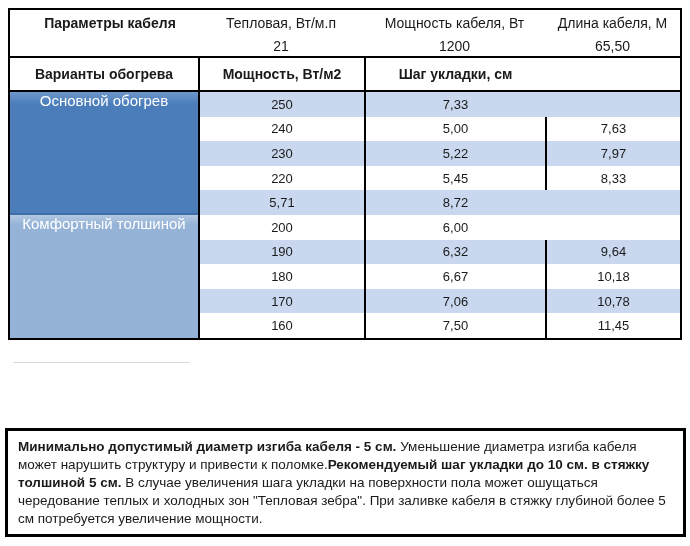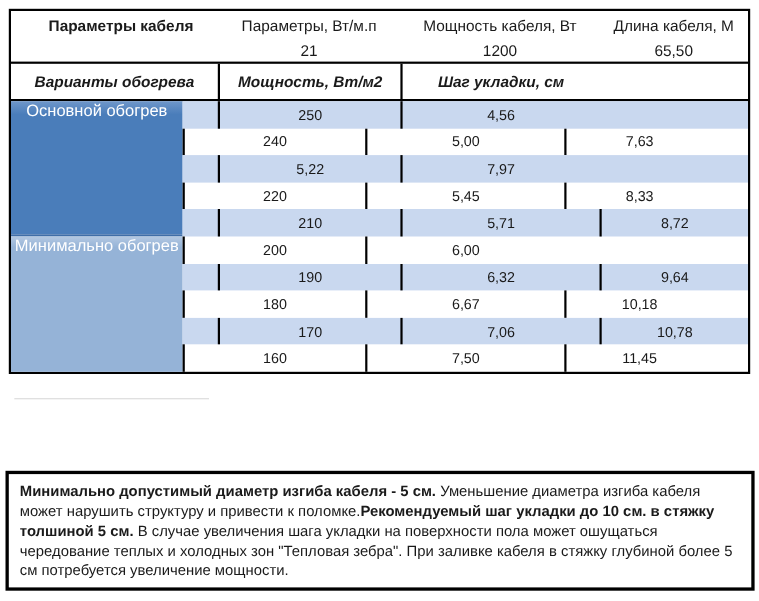--- a/index.html
+++ b/index.html
@@ -11,34 +11,34 @@
                border:2px solid #000;background:#fff;}
 
   .params-section{border-bottom:2px solid #000;}
   .params-row{display:grid;grid-template-columns:188px 166px 181px 135px;}
   .params-row.r1{height:26px;}
   .params-row.r2{height:20px;}
   .pcell{display:flex;align-items:center;justify-content:center;font-size:14px;}
   .pcell.lbl{font-weight:700;padding-left:12px;}
 
   .variants-header{display:grid;grid-template-columns:188px 166px 181px 135px;
-                   height:32px;border-bottom:2px solid #000;font-style:italic;}
+                   height:32px;border-bottom:2px solid #000;}
   .hcell{display:flex;align-items:center;justify-content:center;
          font-weight:700;font-size:14px;box-sizing:border-box;}
   .hcell + .hcell{border-left:2px solid #000;}
 
   .tsection{display:flex;}
   .side{width:188px;display:flex;align-items:flex-start;justify-content:center;
         color:#fff;font-size:15px;box-sizing:border-box;}
   .side-main{background:linear-gradient(180deg,#6f97ca 0,#4a7dba 12px);
              border-bottom:2px solid #3f6ea8;}
   .side-comfort{background:linear-gradient(180deg,#b3c8e2 0,#95b3d7 10px);}
   .rows{flex:1;display:flex;flex-direction:column;}
   .drow{display:grid;grid-template-columns:166px 181px 135px;height:24.6px;}
-  .drow.stripe{background:#c9d8ef;padding-left:32px;}
+  .drow.stripe{background:#c9d8ef;}
   .dcell{display:flex;align-items:center;justify-content:center;
          font-size:13px;box-sizing:border-box;border-left:2px solid #000;}
 
   .remnant-line{position:absolute;left:13px;top:362px;width:177px;height:1px;background:#d9d9d9;}
 
   
   .note-box{position:absolute;left:5px;top:428px;width:681px;height:109px;
             box-sizing:border-box;border:3px solid #000;background:#fff;
             display:flex;align-items:center;justify-content:center;
             padding:2px 10px;}
@@ -48,21 +48,21 @@
 </head>
 <body>
 
 <div class="canvas">
 
   <div class="cable-table">
 
     <div class="params-section">
       <div class="params-row r1">
         <div class="pcell lbl">Параметры кабеля</div>
-        <div class="pcell">Параметры, Вт/м.п</div>
+        <div class="pcell">Тепловая, Вт/м.п</div>
         <div class="pcell">Мощность кабеля, Вт</div>
         <div class="pcell">Длина кабеля, М</div>
       </div>
       <div class="params-row r2">
         <div class="pcell"></div>
         <div class="pcell">21</div>
         <div class="pcell">1200</div>
         <div class="pcell">65,50</div>
       </div>
     </div>
@@ -73,47 +73,47 @@
       <div class="hcell">Шаг укладки, см</div>
     </div>
 
     <div class="tsection">
       <div class="side side-main">
         <span>Основной обогрев</span>
       </div>
       <div class="rows">
         <div class="drow stripe">
           <div class="dcell">250</div>
-          <div class="dcell">4,56</div>
+          <div class="dcell">7,33</div>
         </div>
         <div class="drow">
           <div class="dcell">240</div>
           <div class="dcell">5,00</div>
           <div class="dcell">7,63</div>
         </div>
         <div class="drow stripe">
+          <div class="dcell">230</div>
           <div class="dcell">5,22</div>
           <div class="dcell">7,97</div>
         </div>
         <div class="drow">
           <div class="dcell">220</div>
           <div class="dcell">5,45</div>
           <div class="dcell">8,33</div>
         </div>
         <div class="drow stripe">
-          <div class="dcell">210</div>
           <div class="dcell">5,71</div>
           <div class="dcell">8,72</div>
         </div>
       </div>
     </div>
 
     <div class="tsection">
       <div class="side side-comfort">
-        <span>Минимально обогрев</span>
+        <span>Комфортный толшиной</span>
       </div>
       <div class="rows">
         <div class="drow">
           <div class="dcell">200</div>
           <div class="dcell">6,00</div>
         </div>
         <div class="drow stripe">
           <div class="dcell">190</div>
           <div class="dcell">6,32</div>
           <div class="dcell">9,64</div>

